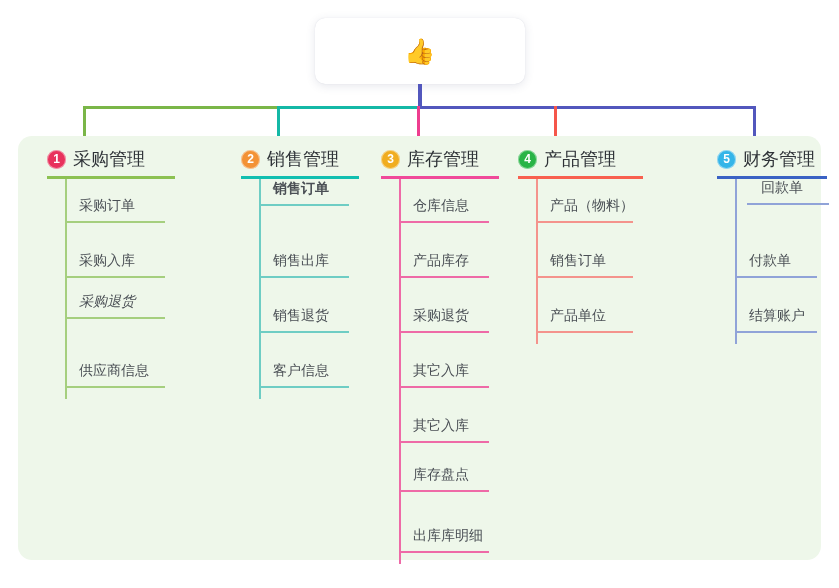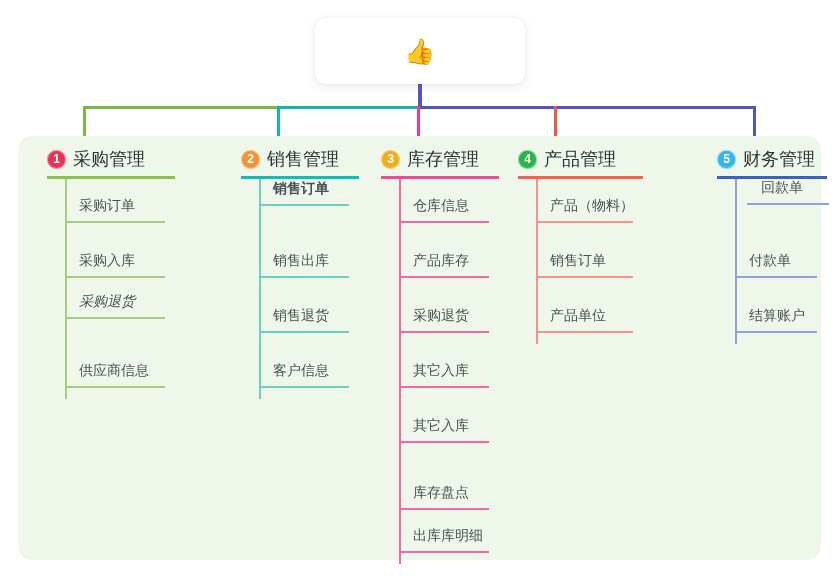--- a/index.html
+++ b/index.html
@@ -166,21 +166,21 @@
           <div class="leaf-rule" style="width: 90px; background: rgb(238, 106, 167);"></div>
         </div>
         <div class="leaf" style="top: 208px; width: 100px; padding-left: 40px;">
           <span class="leaf-label">其它入库</span>
           <div class="leaf-rule" style="width: 90px; background: rgb(238, 106, 167);"></div>
         </div>
         <div class="leaf" style="top: 263px; width: 100px;">
           <span class="leaf-label">其它入库</span>
           <div class="leaf-rule" style="width: 90px; background: rgb(238, 106, 167);"></div>
         </div>
-        <div class="leaf" style="top: 330px; width: 100px; padding-left: 31px;">
+        <div class="leaf" style="top: 312px; width: 100px; padding-left: 31px;">
           <span class="leaf-label">库存盘点</span>
           <div class="leaf-rule" style="width: 90px; background: rgb(238, 106, 167);"></div>
         </div>
         <div class="leaf" style="top: 373px; width: 100px;">
           <span class="leaf-label">出库库明细</span>
           <div class="leaf-rule" style="width: 90px; background: rgb(238, 106, 167);"></div>
         </div>
       </div>
       <div class="col" style="left: 500px;">
         <div class="col-head">

